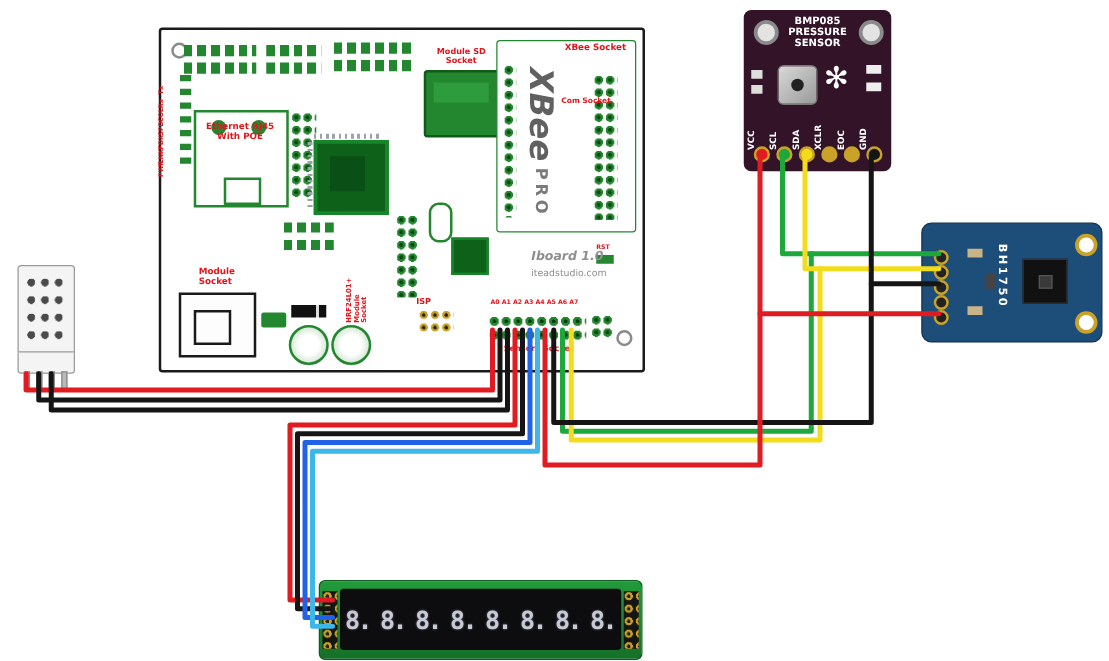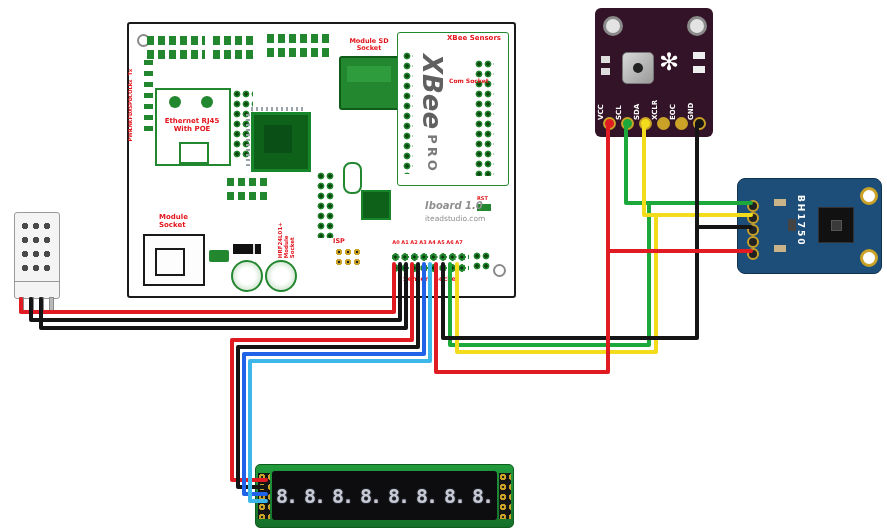--- a/index.html
+++ b/index.html
@@ -54,21 +54,21 @@
     <div class="abs" style="left:15px;top:47px;width:9px;height:5px;background:#23872f;"></div>
     <div class="abs" style="left:15px;top:58px;width:9px;height:5px;background:#23872f;"></div>
     <div class="abs" style="left:15px;top:69px;width:9px;height:5px;background:#23872f;"></div>
     <div class="abs" style="left:15px;top:80px;width:9px;height:5px;background:#23872f;"></div>
     <div class="abs" style="left:15px;top:91px;width:9px;height:5px;background:#23872f;"></div>
     <div class="abs" style="left:15px;top:102px;width:9px;height:5px;background:#23872f;"></div>
 
     <div class="abs" style="left:26px;top:64px;width:72px;height:74px;background:#fff;border:2px solid #23872f;">
       <div class="abs" style="left:12px;top:6px;width:12px;height:12px;border-radius:50%;background:#23872f;"></div>
       <div class="abs" style="left:44px;top:6px;width:12px;height:12px;border-radius:50%;background:#23872f;"></div>
-      <div class="abs red-label center" style="left:1px;top:28px;width:68px;font-size:7px;">
+      <div class="abs red-label center" style="left:1px;top:8px;width:68px;font-size:7px;">
         <div>Ethernet RJ45</div>
         <div>With POE</div>
       </div>
       <div class="abs" style="left:22px;top:52px;width:26px;height:18px;border:2px solid #23872f;background:#fff;"></div>
     </div>
 
     <div class="abs pads-col" style="left:104px;top:66px;width:20px;height:70px;"></div>
     <div class="abs led-strip" style="left:98px;top:154px;width:40px;height:8px;"></div>
     <div class="abs led-strip" style="left:98px;top:168px;width:40px;height:8px;"></div>
 
@@ -95,21 +95,21 @@
       <div>HRF24L01+</div>
       <div>Module</div>
       <div>Socket</div>
     </div>
     <div class="abs pads-col" style="left:188px;top:148px;width:18px;height:66px;"></div>
 
     <div class="abs red-label" style="left:204px;top:214px;font-size:6.5px;">ISP</div>
     <div class="abs gold-dots" style="left:206px;top:224px;width:28px;height:20px;"></div>
 
     <div class="abs" style="left:268px;top:8px;width:110px;height:152px;border:1.5px solid #23872f;border-radius:3px;background:#fff;"></div>
-    <div class="abs red-label" style="left:296px;top:11px;width:76px;font-size:7px;text-align:right;">XBee Sensors</div>
+    <div class="abs red-label" style="left:296px;top:11px;width:76px;font-size:7px;text-align:right;">XBee Socket</div>
     <div class="abs pads-col" style="left:274px;top:28px;width:10px;height:122px;"></div>
     <div class="abs vtext" style="left:288px;top:30px;height:124px;">
       <span style="font-size:26px;font-weight:bold;font-style:italic;color:#606060;">XBee</span>
       <span style="font-size:13px;font-weight:bold;color:#7a7a7a;letter-spacing:3px;">PRO</span>
     </div>
     <div class="abs red-label" style="left:320px;top:54px;width:44px;font-size:6px;z-index:2;">Com Socket</div>
     <div class="abs pads-col" style="left:346px;top:36px;width:19px;height:116px;"></div>
 
     <div class="abs red-label mini" style="left:348px;top:172px;">RST</div>
     <div class="abs" style="left:348px;top:180px;width:14px;height:7px;background:#23872f;"></div>
@@ -147,20 +147,25 @@
     <div class="abs" style="left:0;top:68px;width:44px;height:0;border-top:1.5px solid #9a9a9a;"></div>
   </div>
   <div class="abs" style="left:19px;top:297px;width:3px;height:14px;background:#b9b9b9;border:0.5px solid #8a8a8a;"></div>
   <div class="abs" style="left:29px;top:297px;width:3px;height:14px;background:#b9b9b9;border:0.5px solid #8a8a8a;"></div>
   <div class="abs" style="left:39px;top:297px;width:3px;height:14px;background:#b9b9b9;border:0.5px solid #8a8a8a;"></div>
   <div class="abs" style="left:49px;top:297px;width:3px;height:14px;background:#b9b9b9;border:0.5px solid #8a8a8a;"></div>
 
   <div class="abs" style="left:595px;top:8px;width:118px;height:129px;background:#331327;border-radius:6px;">
     <div class="abs" style="left:8px;top:8px;width:14px;height:14px;border-radius:50%;border:3px solid #8a8a8a;background:#e3e3e3;"></div>
     <div class="abs" style="left:92px;top:8px;width:14px;height:14px;border-radius:50%;border:3px solid #8a8a8a;background:#e3e3e3;"></div>
+    <div class="abs center" style="left:0;top:4px;width:118px;color:#fff;font-weight:bold;font-size:8px;line-height:1.15;">
+      <div>BMP085</div>
+      <div>PRESSURE</div>
+      <div>SENSOR</div>
+    </div>
     <div class="abs" style="left:27px;top:44px;width:30px;height:30px;border-radius:5px;background:linear-gradient(135deg,#d8d8d8,#9a9a9a);border:1px solid #777;">
       <div class="abs" style="left:10px;top:10px;width:10px;height:10px;border-radius:50%;background:#222;"></div>
     </div>
     <div class="abs" style="left:60px;top:40px;width:28px;height:28px;color:#fff;font-size:24px;line-height:28px;text-align:center;">✻</div>
     <div class="abs" style="left:98px;top:44px;width:12px;height:7px;background:#eee;"></div>
     <div class="abs" style="left:98px;top:58px;width:12px;height:7px;background:#eee;"></div>
     <div class="abs" style="left:6px;top:48px;width:9px;height:7px;background:#ddd;"></div>
     <div class="abs" style="left:6px;top:60px;width:9px;height:7px;background:#ddd;"></div>
 
     <div class="bmp-pin-label" style="left:10px;top:104px;">VCC</div>

